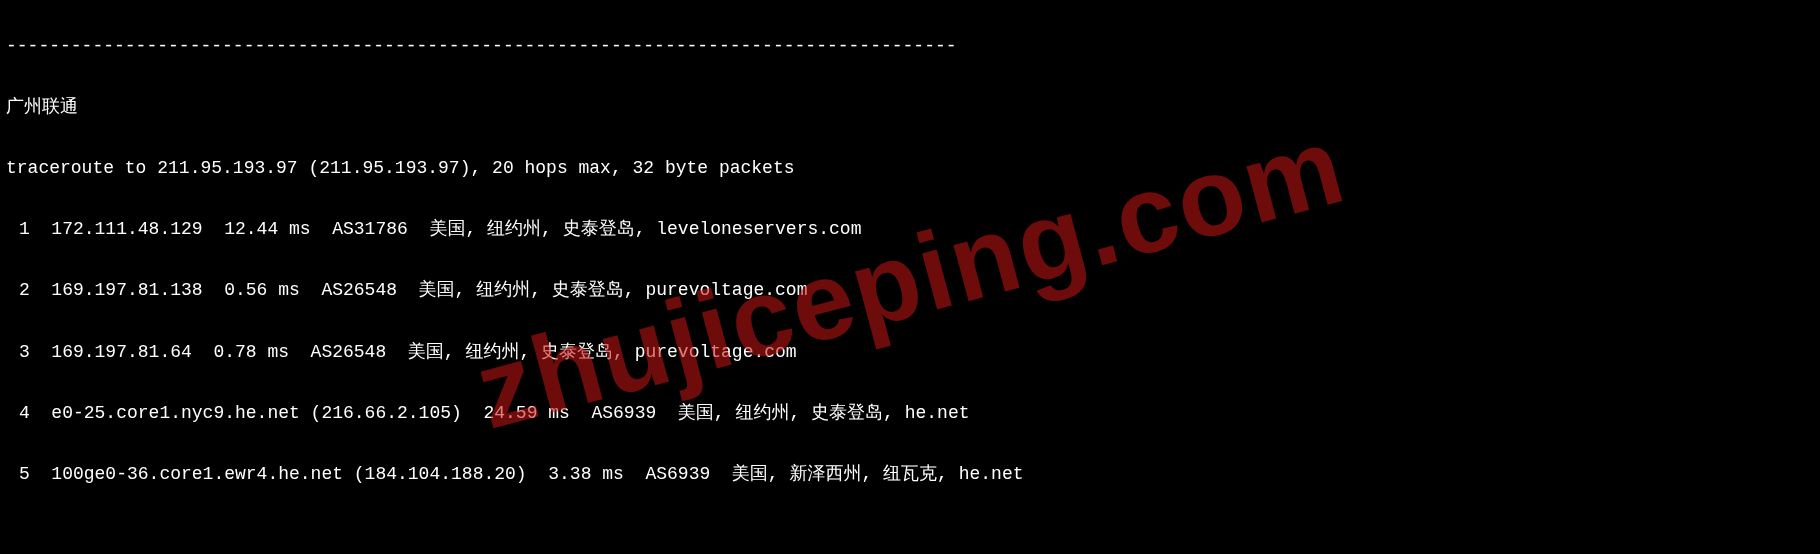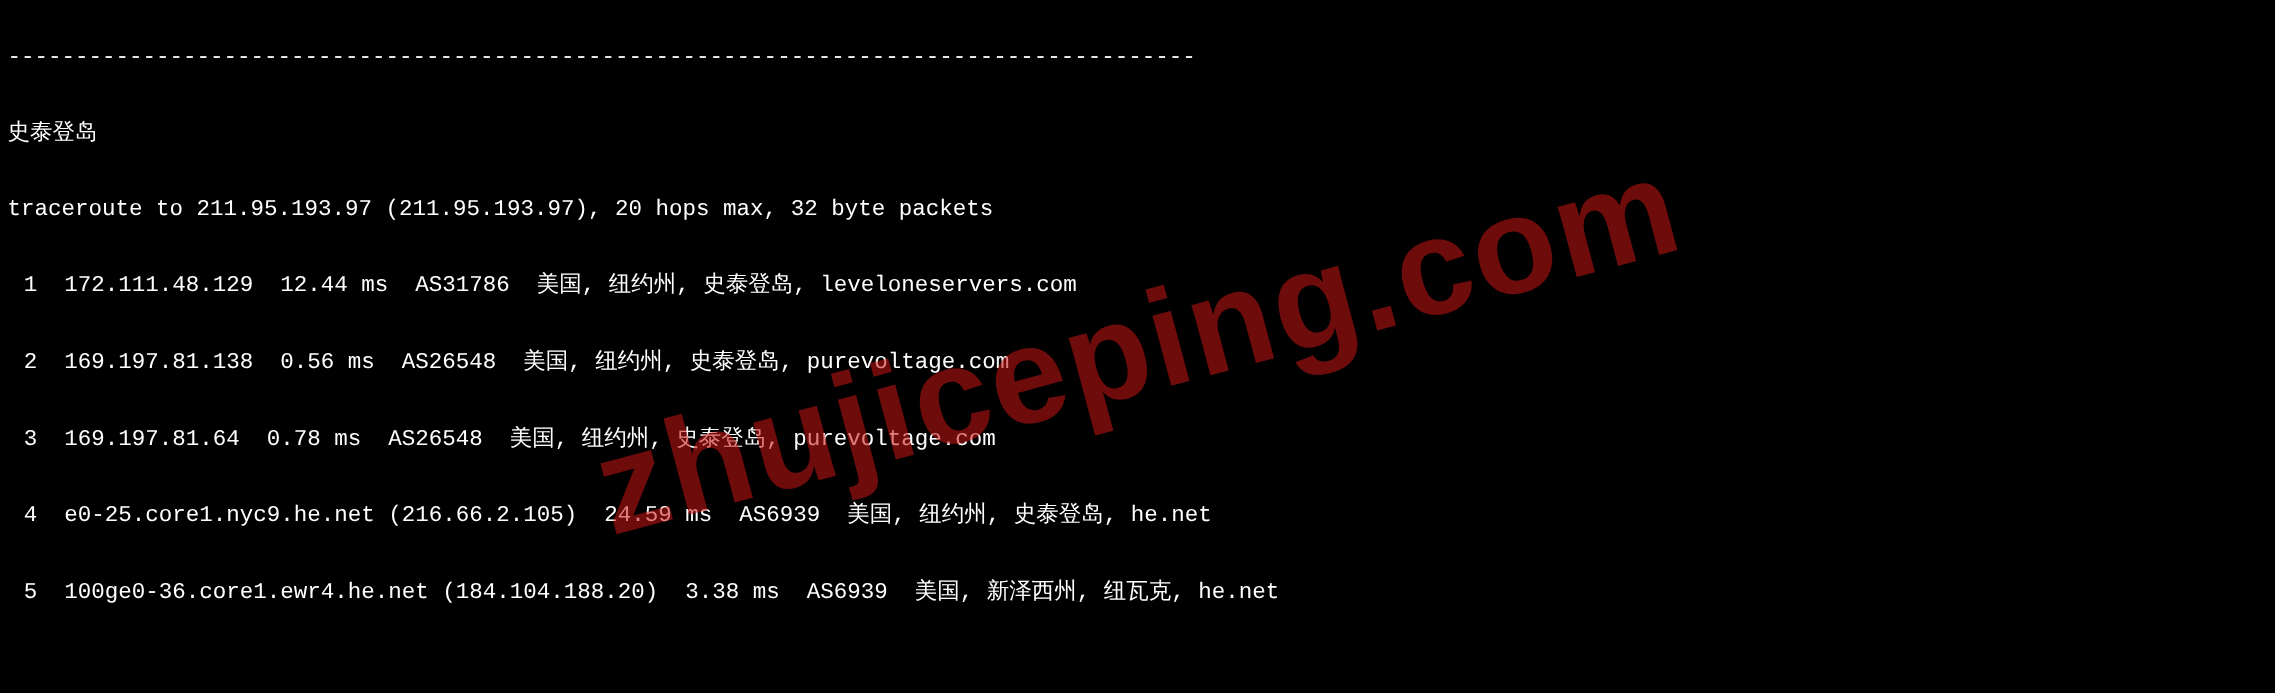--- a/index.html
+++ b/index.html
@@ -40,21 +40,21 @@
     user-select: none;
     letter-spacing: 2px;
     white-space: nowrap;
   }
 </style>
 </head>
 <body>
 
 <div class="terminal">
 <span class="line">----------------------------------------------------------------------------------------</span>
-<span class="line">史泰登岛</span>
+<span class="line">广州联通</span>
 <span class="line">traceroute to 211.95.193.97 (211.95.193.97), 20 hops max, 32 byte packets</span>
 <span class="line"><span class="hopnum"> 1</span>  <span>172.111.48.129  12.44 ms  AS31786  美国, 纽约州, 史泰登岛, leveloneservers.com</span></span>
 <span class="line"><span class="hopnum"> 2</span>  <span>169.197.81.138  0.56 ms  AS26548  美国, 纽约州, 史泰登岛, purevoltage.com</span></span>
 <span class="line"><span class="hopnum"> 3</span>  <span>169.197.81.64  0.78 ms  AS26548  美国, 纽约州, 史泰登岛, purevoltage.com</span></span>
 <span class="line"><span class="hopnum"> 4</span>  <span>e0-25.core1.nyc9.he.net (216.66.2.105)  24.59 ms  AS6939  美国, 纽约州, 史泰登岛, he.net</span></span>
 <span class="line"><span class="hopnum"> 5</span>  <span>100ge0-36.core1.ewr4.he.net (184.104.188.20)  3.38 ms  AS6939  美国, 新泽西州, 纽瓦克, he.net</span></span>
 
 
 
 

